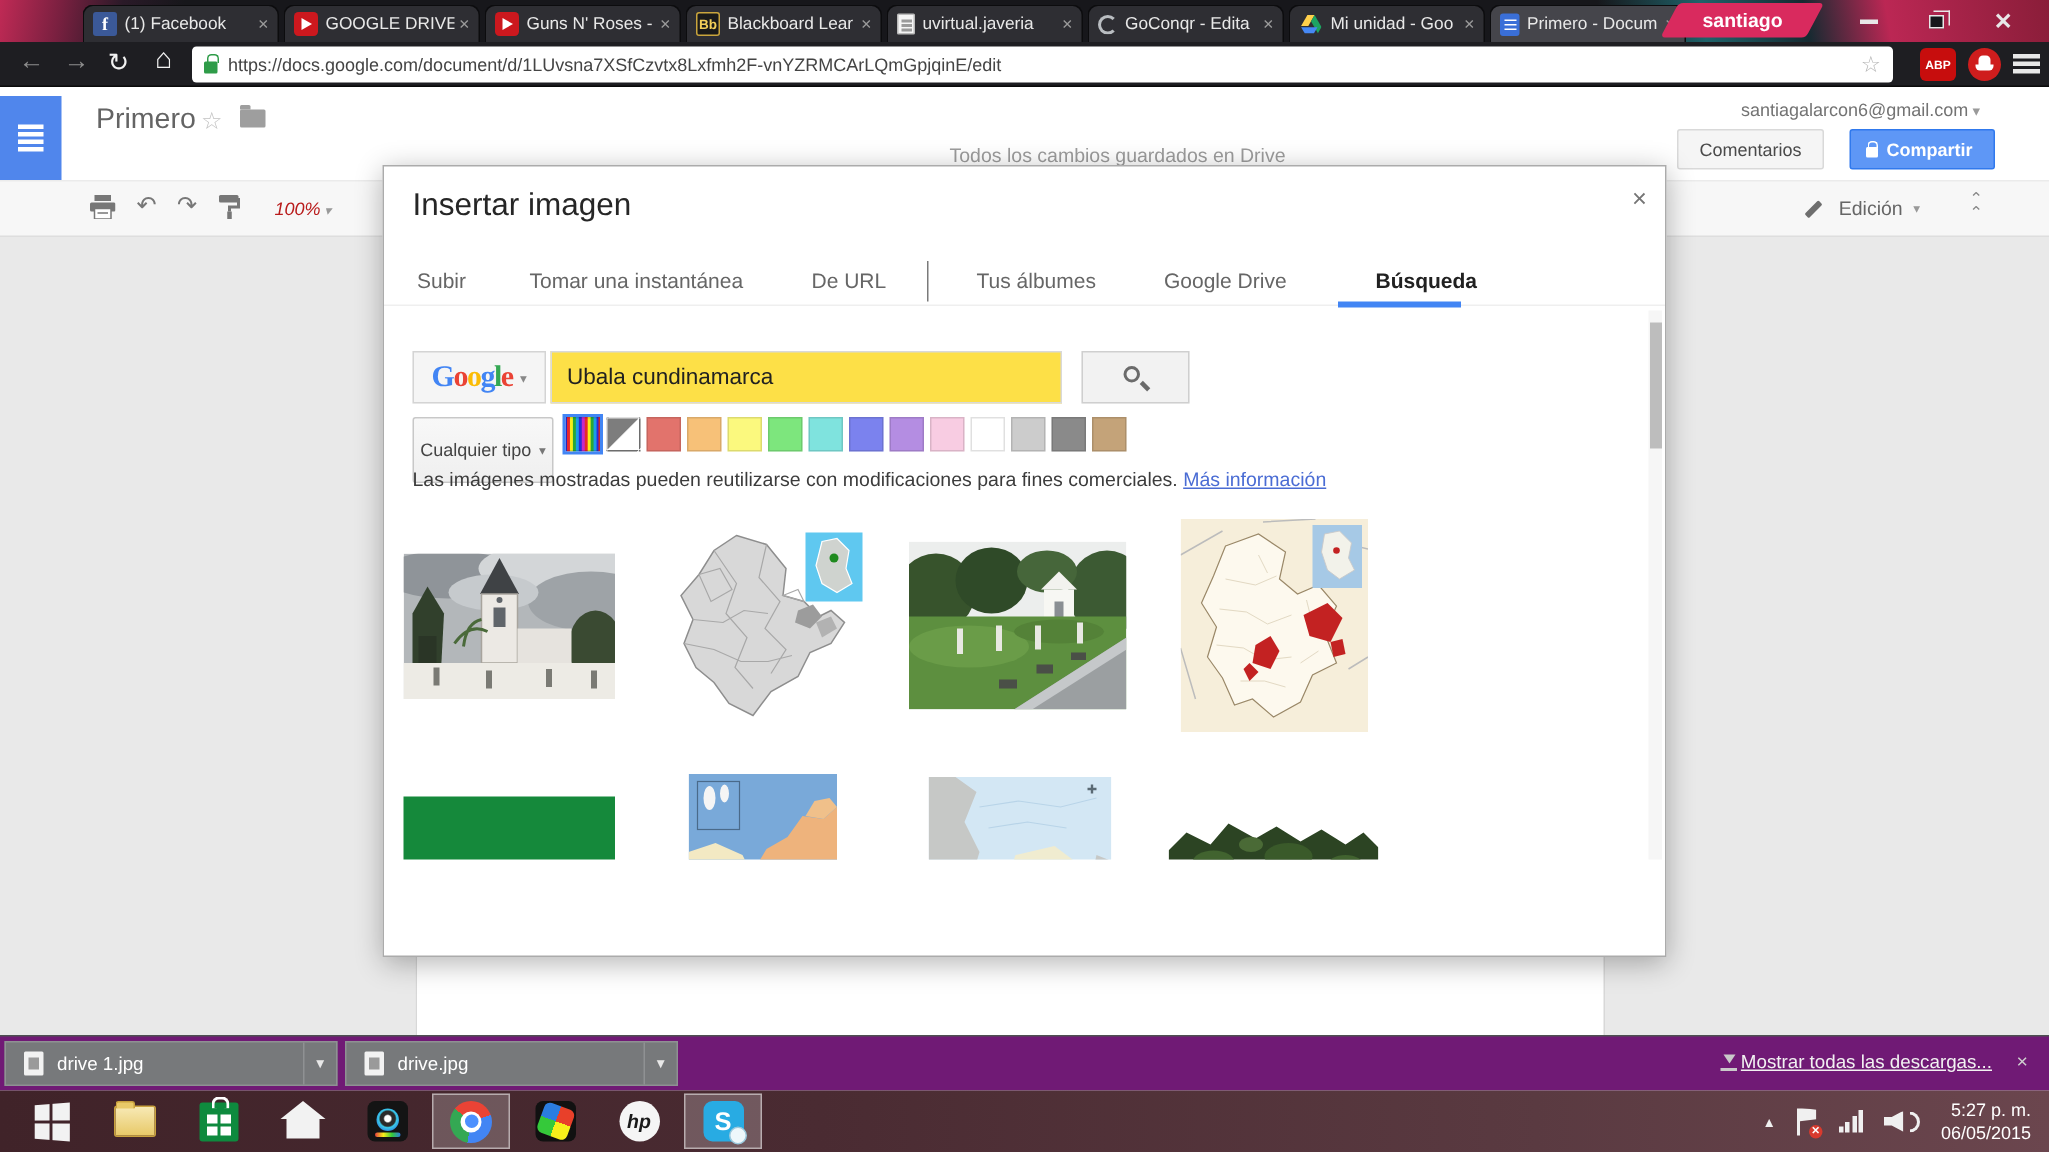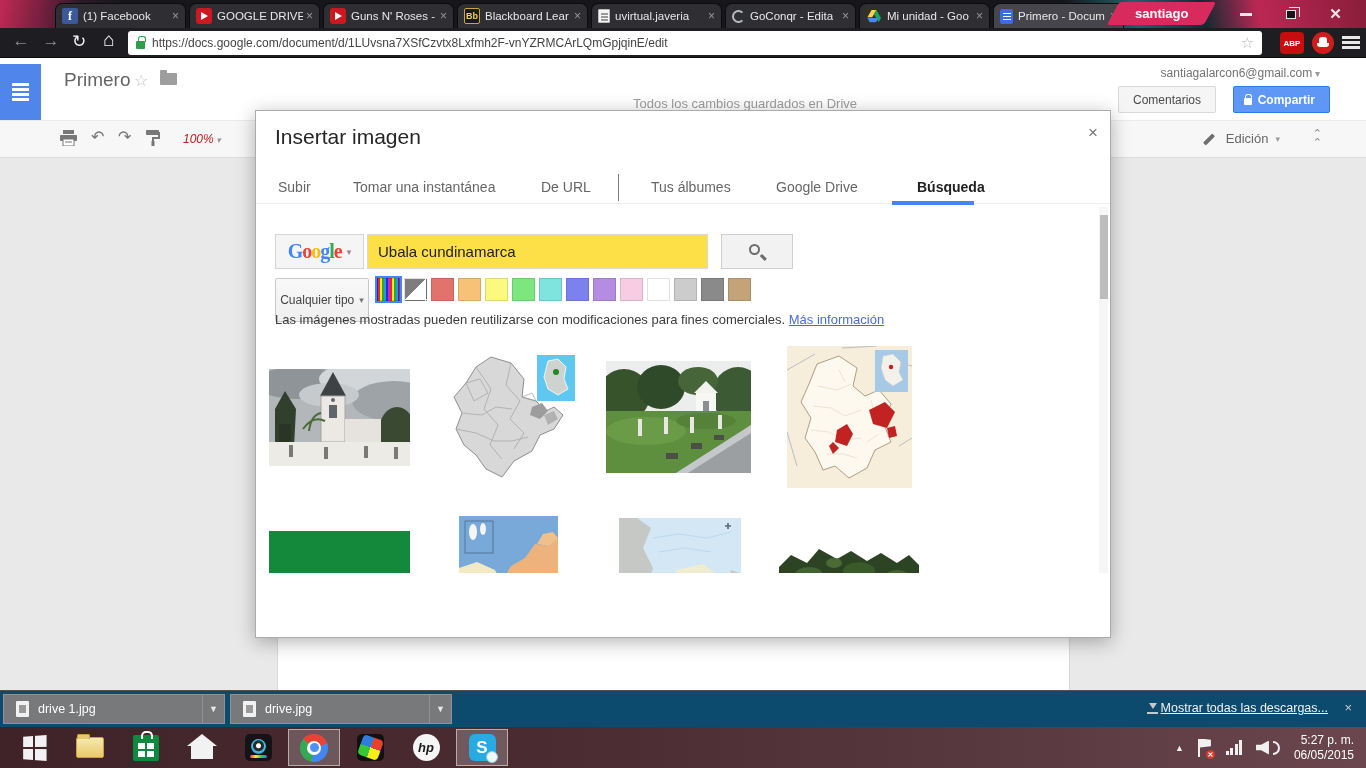--- a/index.html
+++ b/index.html
@@ -132,21 +132,21 @@
   .dlg-scroll-thumb { position:absolute; left:0.5px; top:8px; width:8px; height:84px; background:#bdbdbd; }
 
   .dlg-footer { position:absolute; left:0; top:462px; width:100%; height:66px; background:#fafafa; border-top:1px solid #e6e6e6; }
   .btn-select { position:absolute; left:19px; top:18px; height:28px; padding:0 12px; background:#93b9f3; border:1px solid #86aeed;
     border-radius:2px; font-size:12px; font-weight:bold; color:#d9e5fa; display:flex; align-items:center; }
   .btn-cancel { position:absolute; left:122px; top:18px; height:28px; padding:0 14px; background:#f5f5f5; border:1px solid #cfcfcf;
     border-radius:2px; font-size:12px; font-weight:bold; color:#333; display:flex; align-items:center; }
   .footer-hint { position:absolute; left:230px; top:25px; font-size:13.5px; color:#9a9a9a; }
 
   
-  .downloads { position:absolute; left:0; top:690px; width:1366px; height:37px; background:#0c4a6e; border-top:1px solid #4e5052; }
+  .downloads { position:absolute; left:0; top:690px; width:1366px; height:37px; background:#701a75; border-top:1px solid #4e5052; }
   .dl-item { position:absolute; top:3px; height:30px; background:#77797b; border:1px solid #8f9193; display:flex; align-items:center; }
   .dl-file-ic { width:13px; height:16px; background:#f2f2f2; border-radius:1px; margin:0 9px 0 12px; position:relative; }
   .dl-file-ic:before { content:""; position:absolute; left:3px; top:4px; width:7px; height:8px; background:#9a9a9a; }
   .dl-name { font-size:12.5px; color:#fff; flex:1; }
   .dl-caret { width:22px; align-self:stretch; border-left:1px solid #8f9193; display:flex; align-items:center; justify-content:center; color:#e8e8e8; font-size:9px; }
   .dl-showall { position:absolute; right:38px; top:10px; font-size:12.5px; color:#f2f2f2; text-decoration:underline; }
   .dl-arrow { position:absolute; right:208px; top:12px; width:11px; height:11px; }
   .dl-arrow:before { content:""; position:absolute; left:2px; top:0; border-top:6px solid #c9c9c9; border-left:4px solid transparent; border-right:4px solid transparent; }
   .dl-arrow:after { content:""; position:absolute; left:0; bottom:0; width:11px; height:2px; background:#c9c9c9; }
   .dl-close { position:absolute; right:14px; top:9px; color:#cfcfcf; font-size:13px; }

